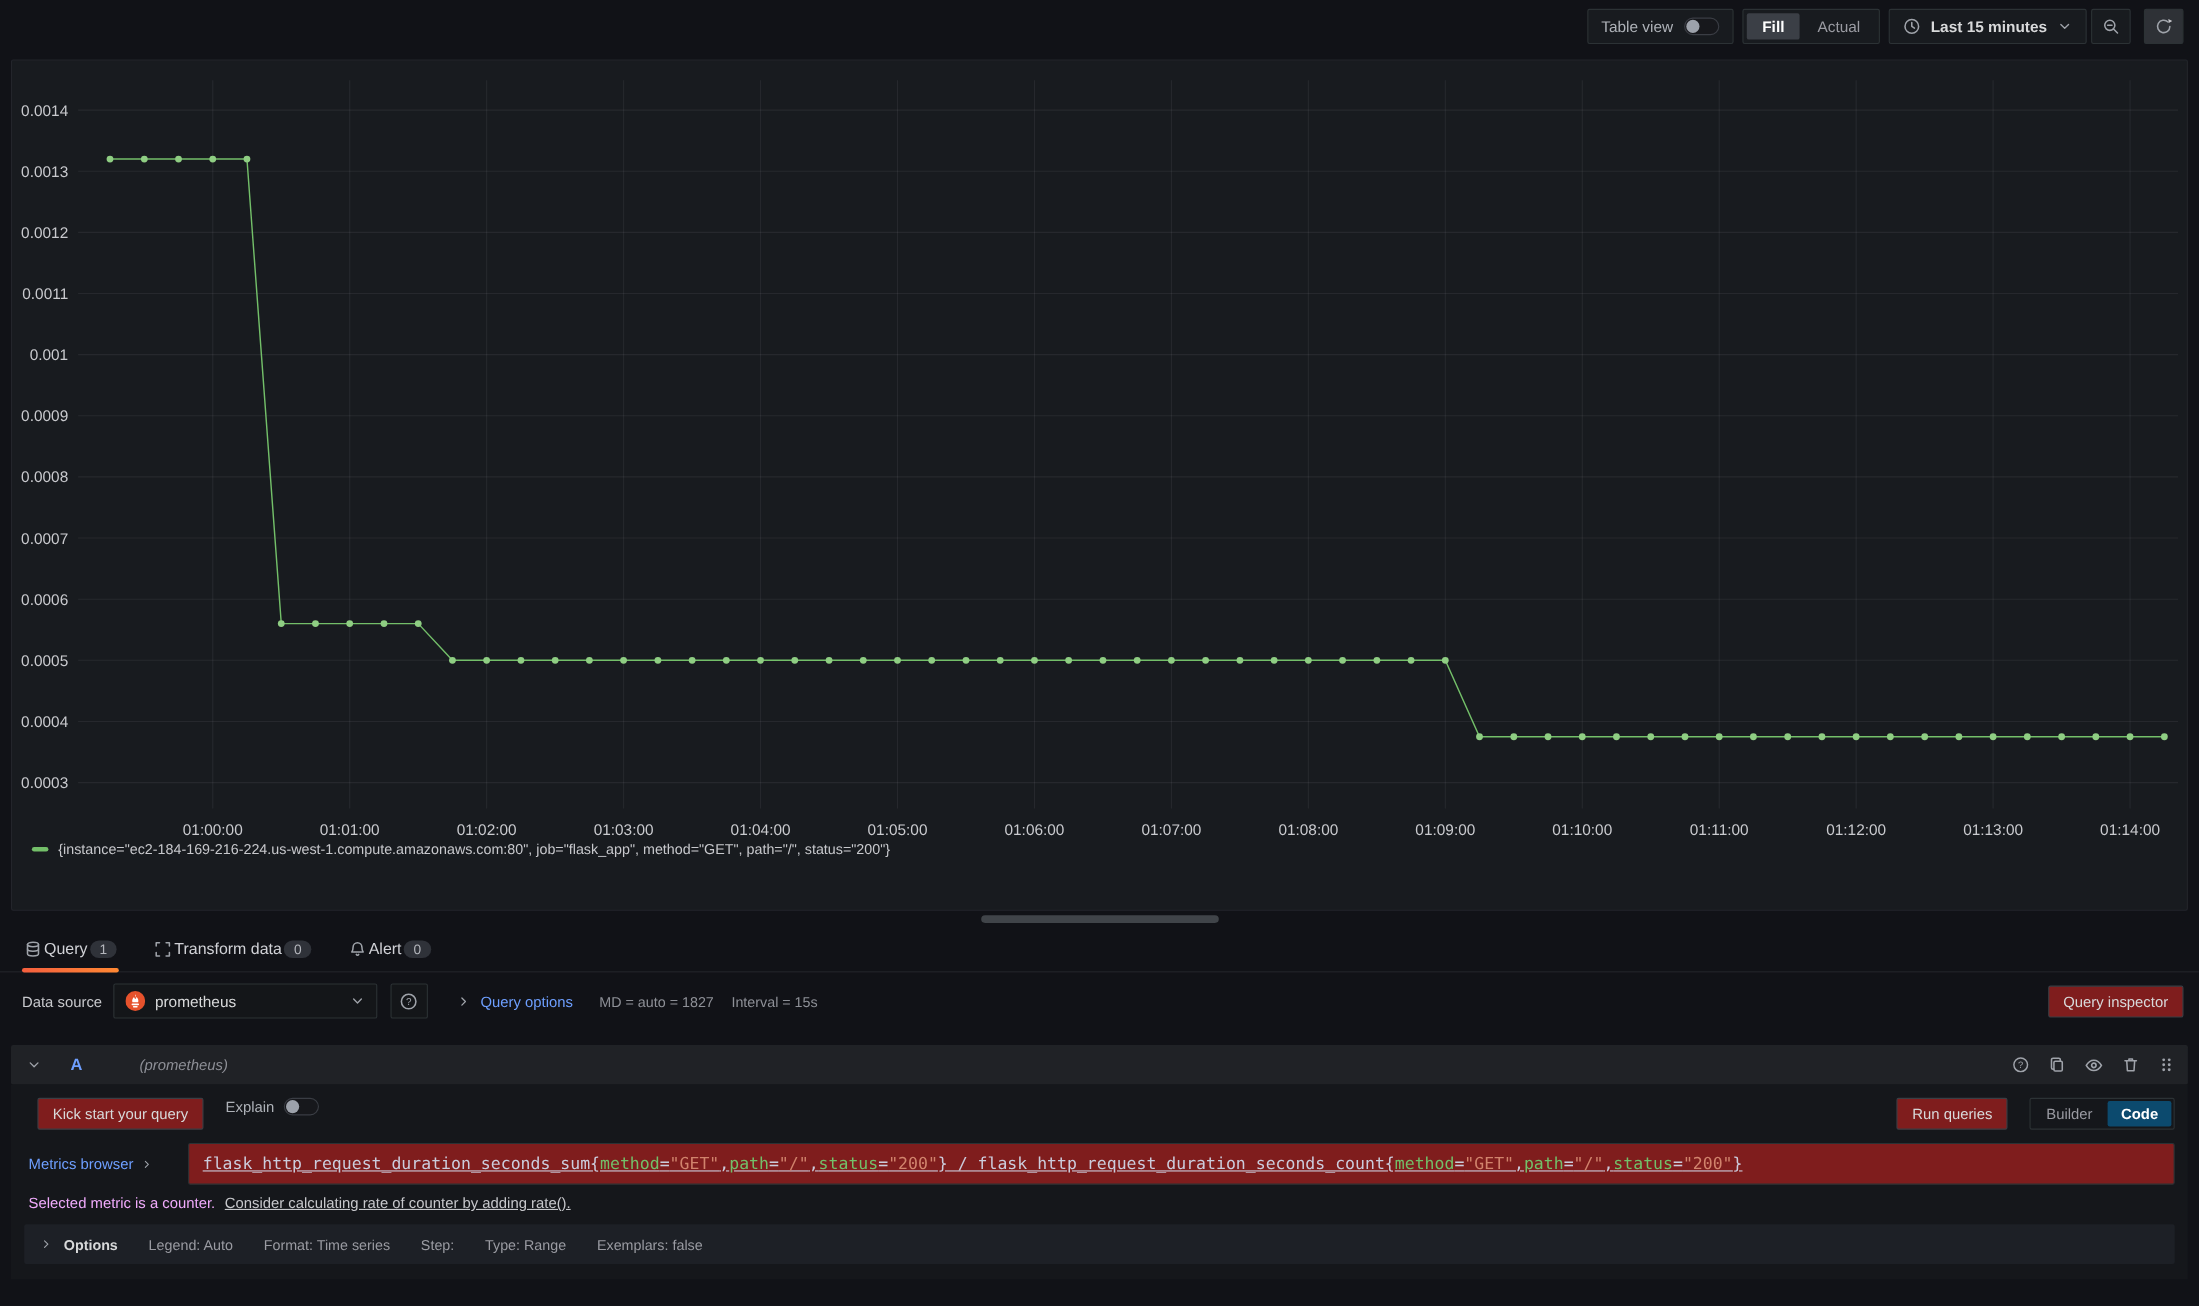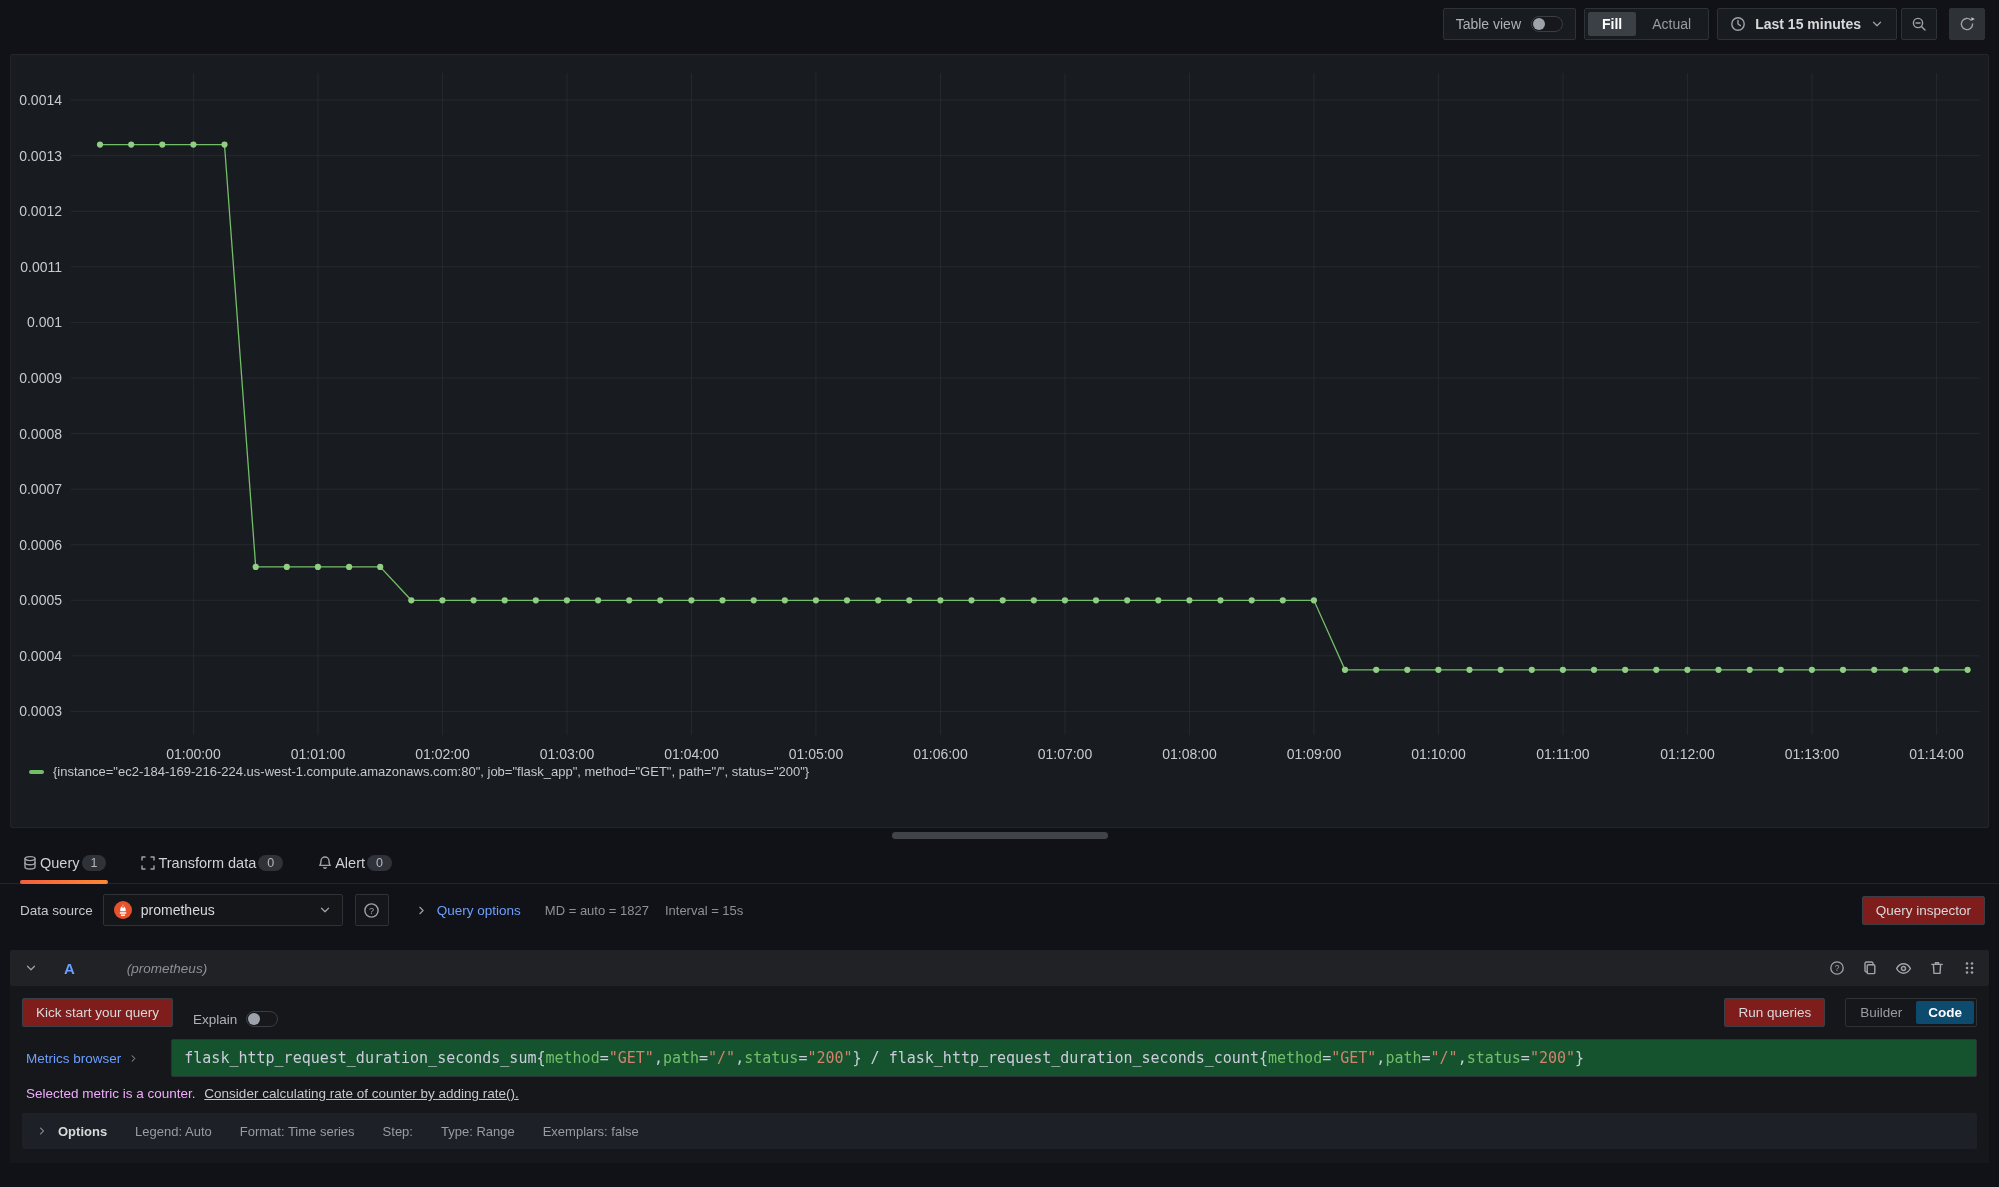--- a/index.html
+++ b/index.html
@@ -50,28 +50,28 @@
   .spacer { flex:1; }
   .btn { background:#7f1d1d; border:1px solid #3b3e44; border-radius:2px; padding:6px 13px; font-size:13.5px; color:#d8d9da; cursor:pointer; white-space:nowrap; }
 
   .refrow { margin:14px 10px 0; background:#202226; border-radius:2px; height:36px; display:flex; align-items:center; gap:16px; padding:0 12px 0 14px; }
   .refid { color:#6e9fff; font-weight:700; font-size:15px; margin-left:10px; }
   .ds-hint { font-style:italic; color:#8e9097; font-size:13.5px; margin-left:36px; }
   .refrow-icons { display:flex; align-items:center; gap:17px; }
   .refrow-icons .icwrap { cursor:pointer; display:flex; }
 
   .editor { margin:0 10px; background:#15171b; padding:12px 12px 14px; }
-  .toolbar2 { display:flex; align-items:flex-end; gap:20px; }
+  .toolbar2 { display:flex; align-items:flex-start; gap:20px;margin-left:12px; }
   .explain { display:flex; align-items:center; gap:9px; color:#aeb2b8; font-size:13.5px; }
   .seg2 { display:flex; align-items:center; border:1px solid #2c3235; border-radius:2px; padding:2px; gap:2px; }
   .seg2 .seg-opt { padding:4px 12px; font-size:13.5px; }
   .seg2 .seg-opt.sel { background:#0c4a6e; }
   .query-line { display:flex; align-items:center; gap:24px; margin-top:12px; }
   .mb-label { color:#6e9fff; font-size:13.5px; font-weight:500; padding:0 8px 0 4px; white-space:nowrap; cursor:pointer; display:flex; align-items:center; gap:7px; }
-  .code-box { flex:1; background:#14532d; border:1px solid #2c3235; border-radius:2px; padding:9px 12px; font-family:"DejaVu Sans Mono",monospace; font-size:15px; white-space:nowrap; overflow:hidden; cursor:text; }
+  .code-box { flex:1; background:#7f1d1d; border:1px solid #2c3235; border-radius:2px; padding:9px 12px; font-family:"DejaVu Sans Mono",monospace; font-size:15px; white-space:nowrap; overflow:hidden; cursor:text;text-decoration:underline; }
   .tok-plain { color:#ccccdc; }
   .tok-label { color:#73bf69; }
   .tok-string { color:#d1836c; }
   .warning { margin:9px 0 0 4px; font-size:13.5px; }
   .warn-main { color:#f0abfc; }
   .warn-link { color:#c7c8cc; text-decoration:underline; margin-left:5px; cursor:pointer; }
   .options-strip { margin-top:12px; height:36px; background:#1d2026; border-radius:2px; display:flex; align-items:center; gap:28px; padding:0 14px; font-size:13px; color:#9a9ba2; }
   .options-head { display:flex; align-items:center; gap:10px; color:#d8d9da; font-weight:700; cursor:pointer; }
 
   svg.chart text { font-family:"Liberation Sans",sans-serif; fill:#c9cace; font-size:14px; }

